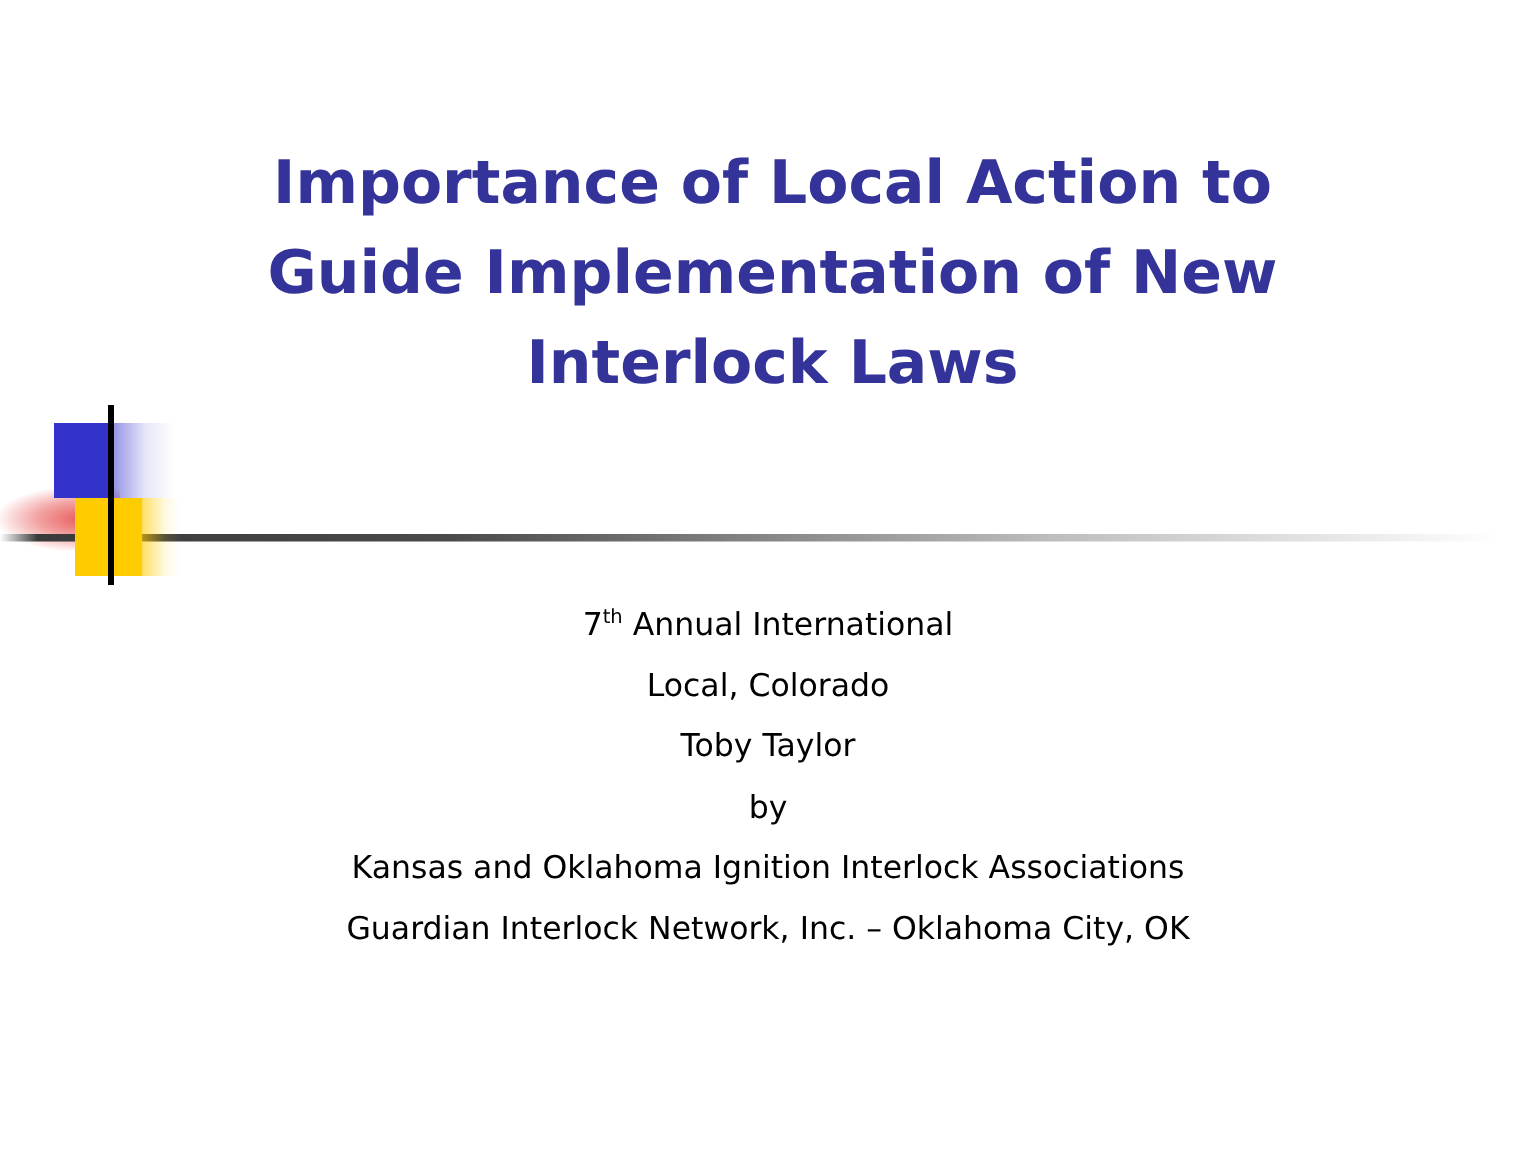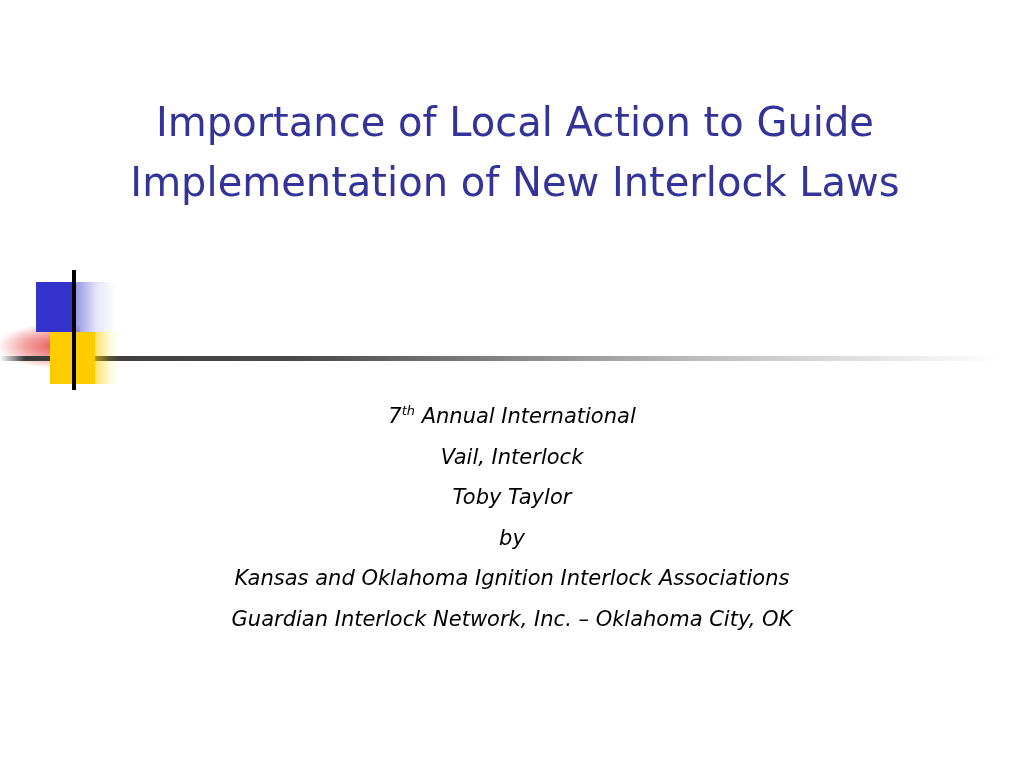--- a/index.html
+++ b/index.html
@@ -24,21 +24,21 @@
   
   .title {
     position: absolute;
     left: 130px;
     top: 92px;
     width: 770px;
     text-align: center;
     color: #333399;
     font-size: 40px;
     line-height: 60px;
-    font-weight: normal;
+    font-weight: bold;
     letter-spacing: 0px;
   }
 
   
   .motif {
     position: absolute;
     left: 0px;
     top: 270px;
     width: 1010px;
     height: 125px;
@@ -110,21 +110,20 @@
   
   .body-block {
     position: absolute;
     left: 62px;
     top: 396px;
     width: 900px;
     text-align: center;
     color: #000000;
     font-size: 21px;
     line-height: 40.5px;
-    font-style: italic;
   }
   .body-line {
     white-space: nowrap;
   }
   .sup {
     font-size: 13px;
     vertical-align: super;
     line-height: 0;
   }
 </style>
@@ -140,20 +139,20 @@
     <div class="hline"></div>
     <div class="bluefade"></div>
     <div class="bluesq"></div>
     <div class="yellowfade"></div>
     <div class="yellowsq"></div>
     <div class="vline"></div>
   </div>
 
   <div class="body-block">
     <div class="body-line"><span>7</span><span class="sup">th</span><span> Annual International</span></div>
-    <div class="body-line">Vail, Interlock</div>
+    <div class="body-line">Local, Colorado</div>
     <div class="body-line">Toby Taylor</div>
     <div class="body-line">by</div>
     <div class="body-line">Kansas and Oklahoma Ignition Interlock Associations</div>
     <div class="body-line">Guardian Interlock Network, Inc. – Oklahoma City, OK</div>
   </div>
 
 </div>
 
 </body></html>

